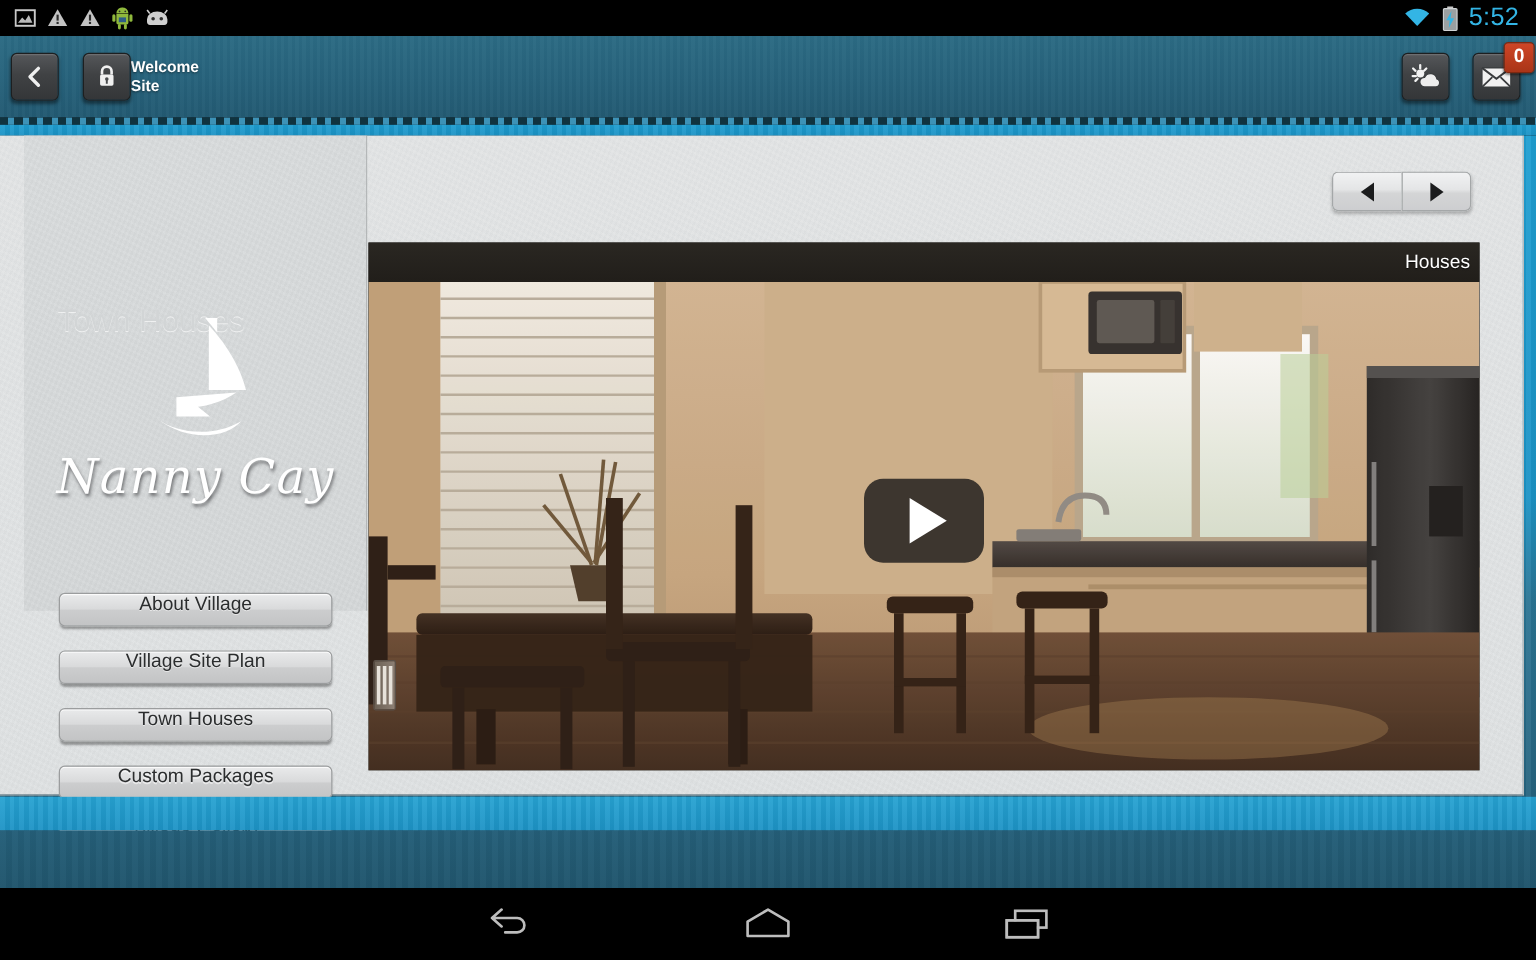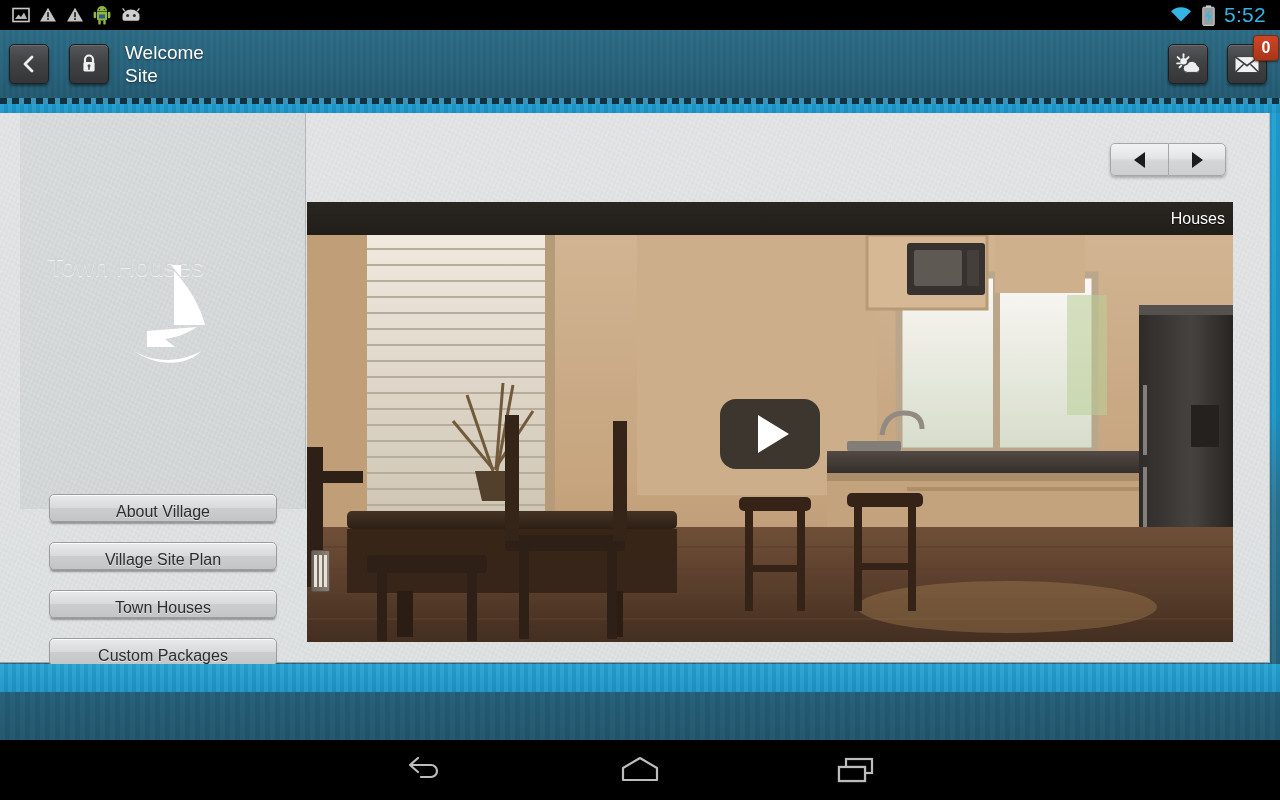--- a/index.html
+++ b/index.html
@@ -37,22 +37,22 @@
     width:40px; height:40px; border-radius:5px;
     background:linear-gradient(180deg,#55575a 0%, #404244 45%, #343638 100%);
     border:1px solid #1d1f20;
     box-shadow:0 2px 3px rgba(0,0,0,.45), inset 0 1px 0 rgba(255,255,255,.14);
     display:flex; align-items:center; justify-content:center;
     position:relative; flex:none;
   }
   #back-button { margin-left:9px; }
   #lock-button { margin-left:20px; }
   #welcome-block {
-    margin-left:16px; color:#fff; line-height:1.22;
-    font-size:19px; font-weight:normal;
+    color:#fff; line-height:1.22;
+    font-size:13px; font-weight:bold;
     text-shadow:0 1px 2px rgba(0,0,0,.5);
   }
   #app-title {
     position:absolute; left:0; right:0; text-align:center;
     color:#fff; font-size:21px; font-weight:bold;
     text-shadow:0 1px 2px rgba(0,0,0,.55);
     pointer-events:none;
   }
   .hdr-right { margin-left:auto; display:flex; align-items:center; gap:19px; padding-right:13px; }
   #mail-badge {
@@ -125,21 +125,21 @@
   #sidebar-menu {
     position:absolute; left:0; top:381px; width:286px;
     display:flex; flex-direction:column; align-items:center; gap:20px;
   }
   .menu-button {
     width:228px; height:28px;
     background:linear-gradient(180deg,#e9eaeb 0%, #d9dadb 48%, #cccdce 52%, #c3c4c5 100%);
     border:1px solid #9b9d9e; border-radius:5px;
     box-shadow:0 3px 2px -1px rgba(0,0,0,.35), inset 0 1px 0 rgba(255,255,255,.8);
     color:#2b2d2e; font-size:16px;
-    display:flex; align-items:flex-end; justify-content:center;
+    display:flex; align-items:flex-start; justify-content:center;
     text-shadow:0 1px 0 rgba(255,255,255,.55);
   }
 
   
   #main-content {
     position:absolute; left:307px; top:0; right:0; height:550px;
   }
   #video-nav {
     position:absolute; right:43px; top:30px;
     display:flex; border-radius:5px; overflow:hidden;
@@ -328,20 +328,21 @@
 
       <div id="logo-block">
         <svg width="180" height="118" viewBox="0 0 180 118">
           <g filter="none">
             <path d="M98 4 L108 4 L108 16 Z" fill="#ffffff"></path>
             <path d="M101 10 C118 28 128 48 132 64 L101 64 Z" fill="#ffffff"></path>
             <path d="M74 70 L124 66 C112 74 100 77 92 78 L102 86 L74 86 Z" fill="#ffffff"></path>
             <path d="M58 88 C74 100 104 104 128 90 C116 104 84 108 58 88 Z" fill="#ffffff"></path>
           </g>
         </svg>
+        <div id="logo-name">Nanny Cay</div>
       </div>
 
       <div id="sidebar-menu">
         <div class="menu-button">
           <span>About Village</span>
         </div>
         <div class="menu-button">
           <span>Village Site Plan</span>
         </div>
         <div class="menu-button">

